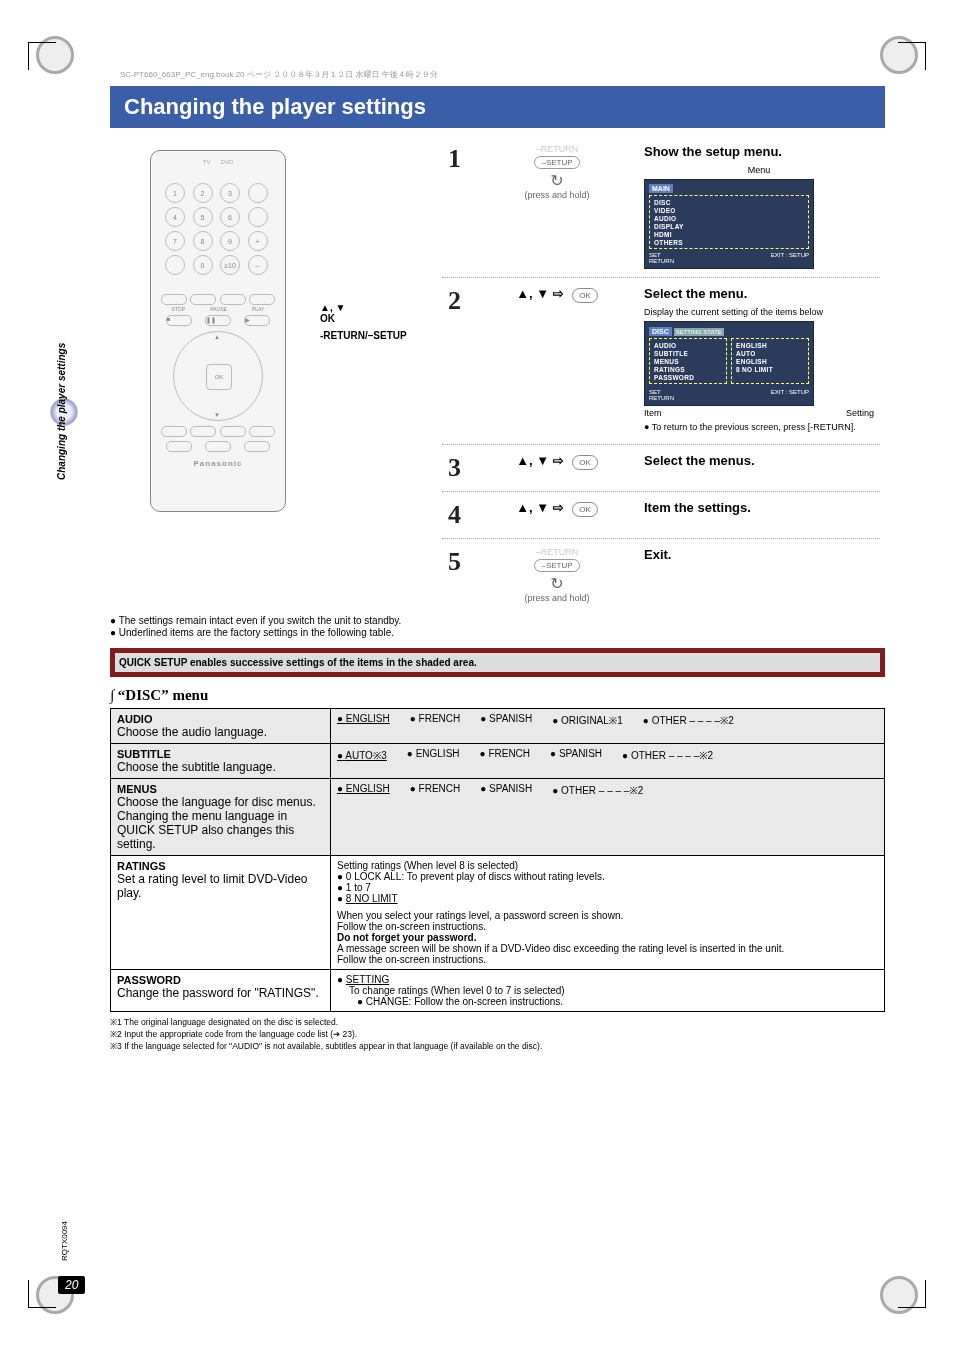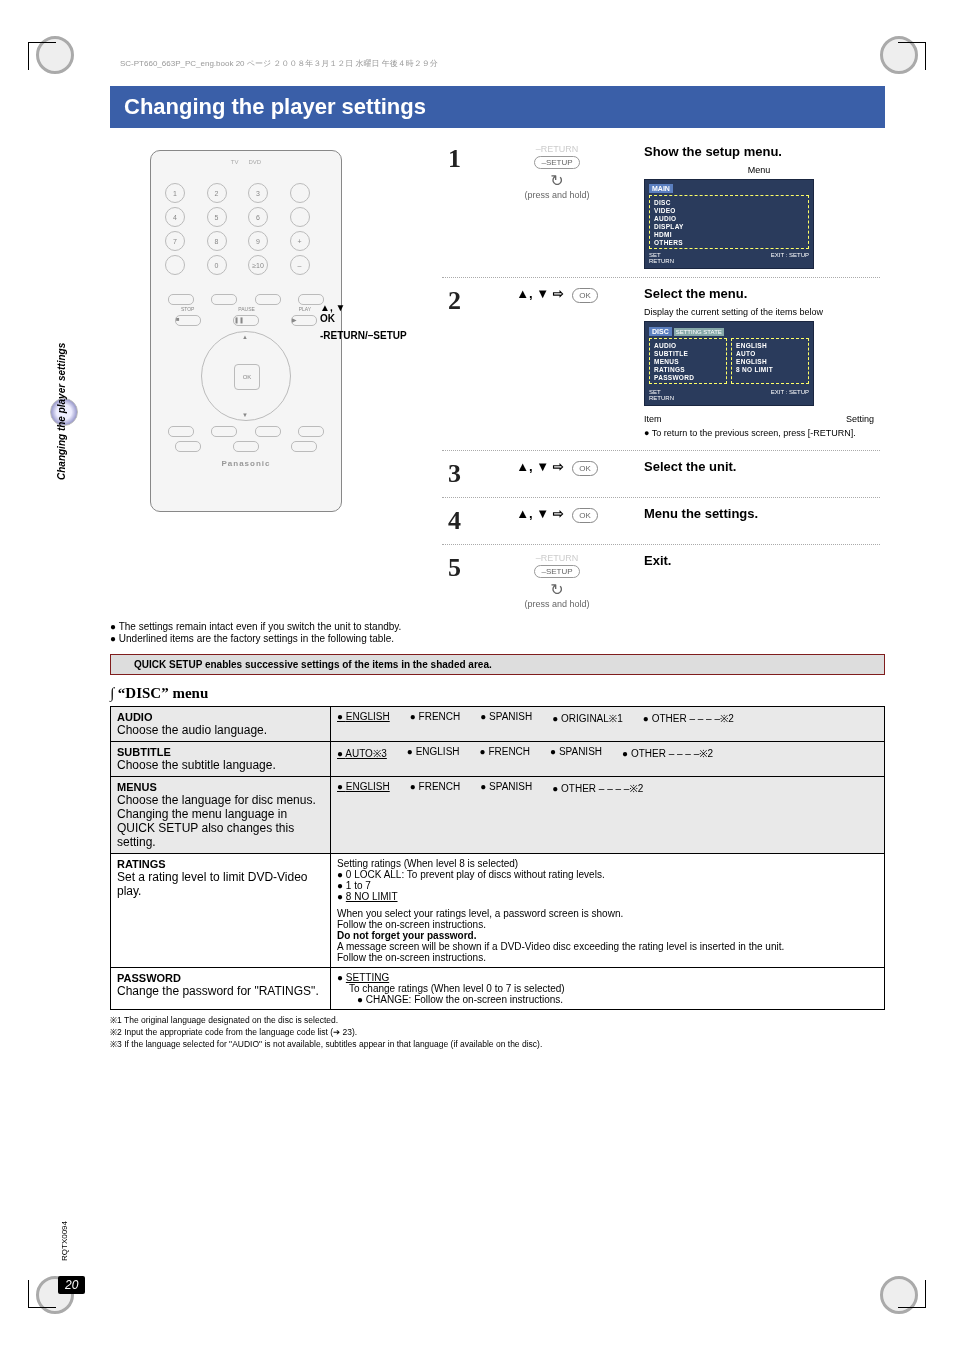--- a/index.html
+++ b/index.html
@@ -16,38 +16,38 @@
   .crop-tl { top: 42px; left: 28px; border-left: 1px solid #000; border-top: 1px solid #000; }
   .crop-tr { top: 42px; right: 28px; border-right: 1px solid #000; border-top: 1px solid #000; }
   .crop-bl { bottom: 42px; left: 28px; border-left: 1px solid #000; border-bottom: 1px solid #000; }
   .crop-br { bottom: 42px; right: 28px; border-right: 1px solid #000; border-bottom: 1px solid #000; }
   .ring { position: absolute; width: 38px; height: 38px; border: 3px solid #aaa; border-radius: 50%; background: #eee; }
   .ring.tl { top: 36px; left: 36px; }
   .ring.tr { top: 36px; right: 36px; }
   .ring.bl { bottom: 36px; left: 36px; }
   .ring.br { bottom: 36px; right: 36px; }
 
-  .page-header-info { position: absolute; top: 58px; left: 120px; font-size: 8px; color: #999; }
+  .page-header-info { position: absolute; top: 69px; left: 120px; font-size: 8px; color: #999; }
 
   .content { position: absolute; top: 86px; left: 110px; width: 775px; }
 
   .title-bar {
     background: #3a5fa8;
     color: #fff;
     padding: 8px 14px;
     font-size: 22px;
     font-weight: bold;
   }
 
   .main-row { display: flex; margin-top: 8px; gap: 12px; }
   .left-col { width: 320px; }
   .right-col { width: 438px; }
 
   .remote-box {
-    width: 192px; height: 362px;
+    width: 136px; height: 362px;
     border: 1px solid #888; border-radius: 10px;
     background: #f5f5f5;
     margin: 14px 0 0 40px;
     padding: 8px;
     position: relative;
     font-size: 6px; color: #888;
   }
   .remote-box .grid { display: grid; grid-template-columns: repeat(4, 1fr); gap: 4px; margin: 18px 6px; }
   .remote-box .rbtn { width: 20px; height: 20px; border: 1px solid #bbb; border-radius: 50%; display: flex; align-items: center; justify-content: center; font-size: 7px;}
   .remote-box .pill { width: 26px; height: 11px; border: 1px solid #bbb; border-radius: 5px; margin: 1px; display: inline-block; }
@@ -74,21 +74,21 @@
   }
   .osd .osd-title { background: #5b7fbf; padding: 1px 3px; font-weight: bold; display: inline-block; margin-bottom: 2px;}
   .osd .osd-list { border: 1px dashed #ff6; padding: 2px 4px; margin-bottom: 3px; }
   .osd .osd-list div { padding: 0.5px 0; font-weight: bold; letter-spacing: 0.3px; font-size: 6.5px; }
   .osd .osd-footer { display: flex; justify-content: space-between; font-size: 6px; margin-top: 2px;}
 
   .notes { margin-top: 4px; font-size: 10px; }
   .notes p { margin: 1px 0; }
 
   .quick-bar {
-    background: #ddd; border: 1px solid #7f1d1d; padding: 4px 23px;
+    background: #ddd; border: 5px solid #7f1d1d; padding: 4px 4px;
     font-size: 10px; font-weight: bold; margin-top: 10px;
   }
 
   .menu-heading { font-family: "Times New Roman", serif; font-size: 15px; font-weight: bold; margin-top: 10px; }
 
   table.settings { width: 100%; border-collapse: collapse; margin-top: 4px; font-size: 10px; }
   table.settings td { border: 1px solid #000; padding: 4px 6px; vertical-align: top; }
   .opt-row td:first-child { width: 220px; }
   .opt-name { font-weight: bold; font-size: 11px; }
   .opt-desc { font-weight: normal; font-size: 12px; }
@@ -263,47 +263,47 @@
                 <div>8 NO LIMIT</div>
                 <div></div>
               </div>
             </div>
             <div class="osd-footer">
               <span style="white-space:pre-line;">SET
 RETURN</span>
               <span>EXIT : SETUP</span>
             </div>
           </div>
-          <div style="display:flex;justify-content:space-between;font-size:9px;margin-top:8px;">
+          <div style="display:flex;justify-content:space-between;font-size:9px;margin-top:2px;">
             <span>Item</span>
               <span>Setting</span>
           </div>
           <div class="sub">● <span>To return to the previous screen, press [-RETURN].</span></div>
         </div>
       </div>
 
       <div class="step">
         <div class="step-num">3</div>
         <div class="step-ctrl">
           <span class="arrowbtn">▲, ▼ ⇨</span>
           <span class="okbtn">OK</span>
         </div>
         <div class="step-desc">
-            <h3>Select the unit.</h3>
+            <h3>Select the menus.</h3>
           </div>
       </div>
 
       <div class="step">
         <div class="step-num">4</div>
         <div class="step-ctrl">
           <span class="arrowbtn">▲, ▼ ⇨</span>
           <span class="okbtn">OK</span>
         </div>
         <div class="step-desc">
-            <h3>Menu the settings.</h3>
+            <h3>Item the settings.</h3>
           </div>
       </div>
 
       <div class="step">
         <div class="step-num">5</div>
         <div class="step-ctrl">
           <div style="color:#ccc;">–RETURN</div>
           <div class="setupbtn">–SETUP</div>
           <div style="font-size:16px;">↻</div>
           <div>(press and hold)</div>

